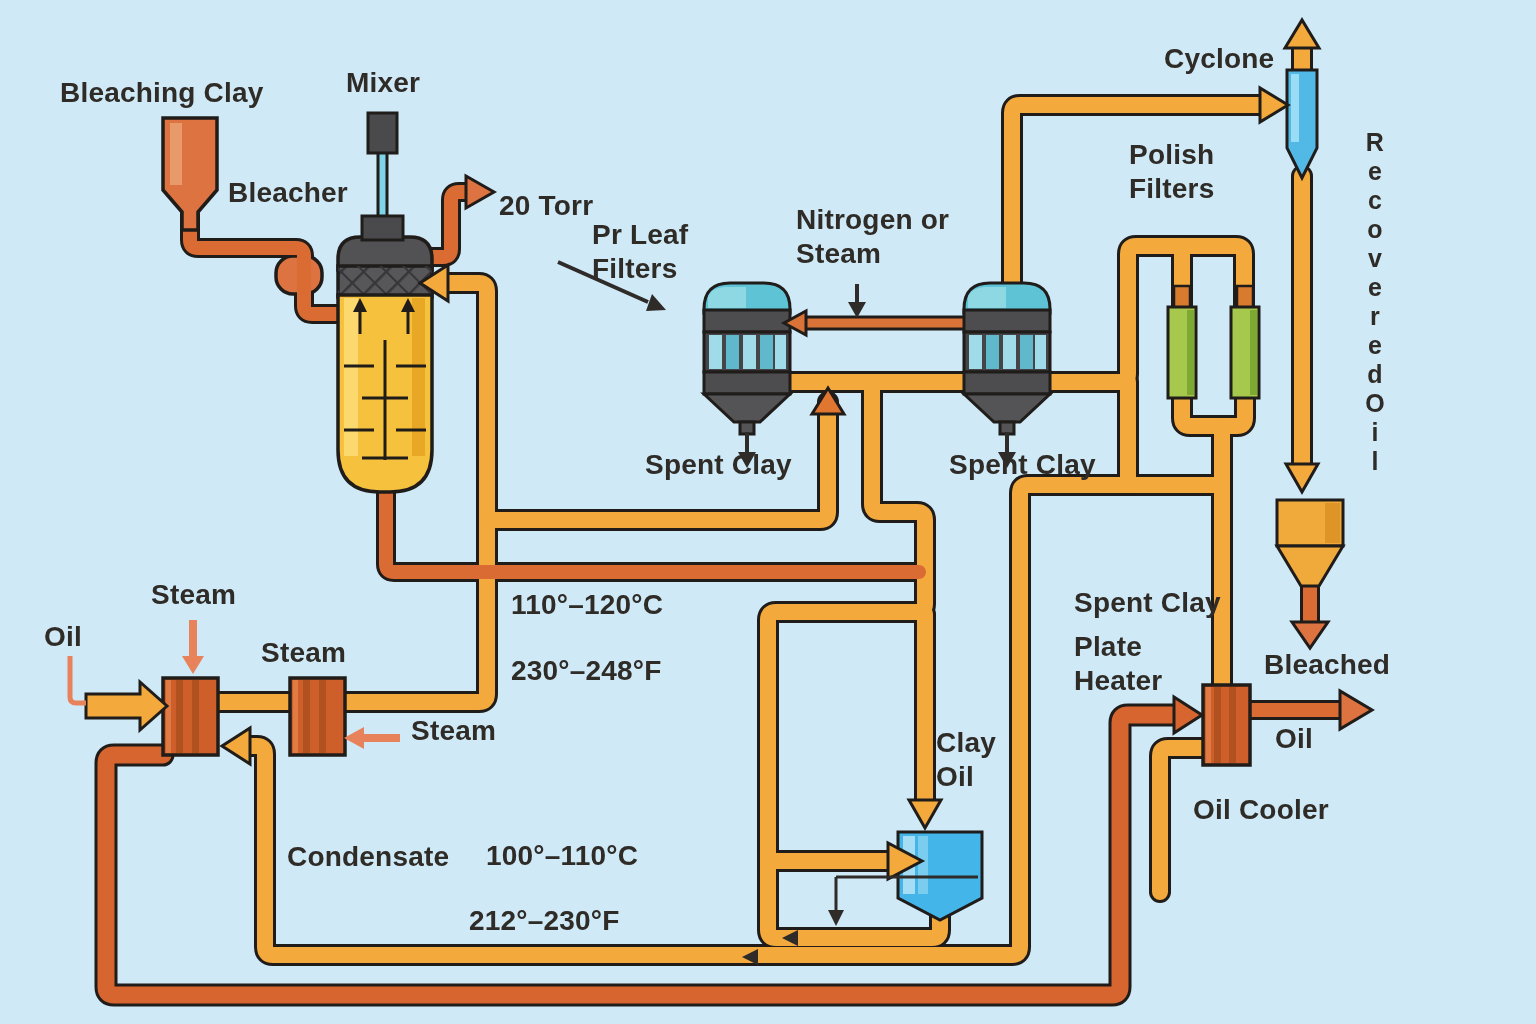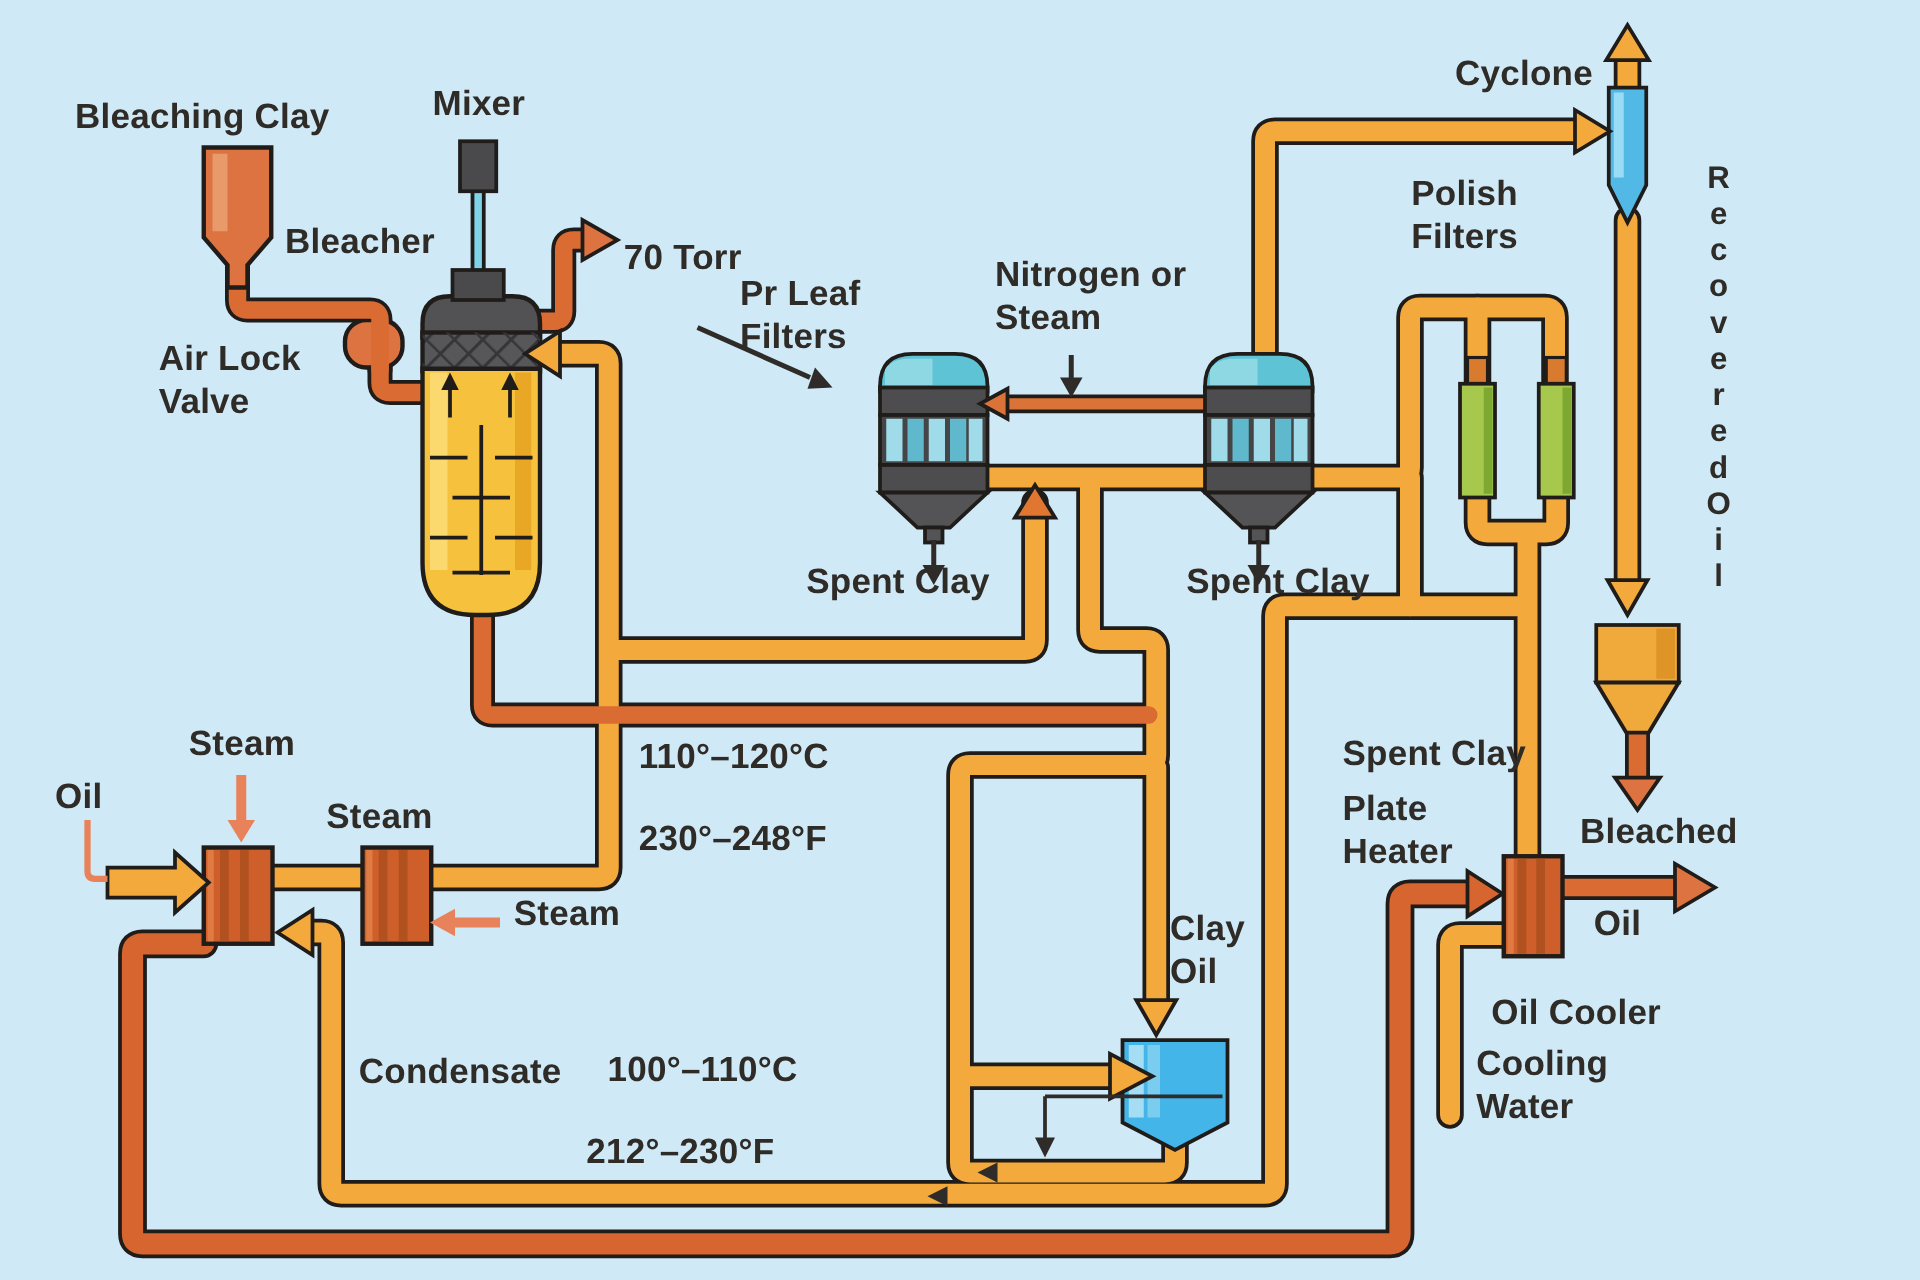--- a/index.html
+++ b/index.html
@@ -243,23 +243,21 @@
     <line x1="836" y1="877" x2="836" y2="912" stroke-width="3"></line>
     <polygon points="828,910 844,910 836,926" stroke="none"></polygon>
     <polygon points="798,930 798,946 782,938" stroke="none"></polygon>
     <polygon points="758,949 758,965 742,957" stroke="none"></polygon>
   </g>
 </svg>
 
 <div class="lbl" style="left:60px;top:76px">Bleaching Clay</div>
 <div class="lbl" style="left:346px;top:66px">Mixer</div>
 <div class="lbl" style="left:228px;top:176px">Bleacher</div>
-<div class="lbl" style="left:127px;top:270px">Air Lock
-Valve</div>
-<div class="lbl" style="left:499px;top:189px">70 Torr</div>
+<div class="lbl" style="left:499px;top:189px">20 Torr</div>
 <div class="lbl" style="left:592px;top:218px">Pr Leaf
 Filters</div>
 <div class="lbl" style="left:796px;top:203px">Nitrogen or
 Steam</div>
 <div class="lbl" style="left:645px;top:448px">Spent Clay</div>
 <div class="lbl" style="left:949px;top:448px">Spent Clay</div>
 <div class="lbl" style="left:1164px;top:42px">Cyclone</div>
 <div class="lbl" style="left:1129px;top:138px">Polish
 Filters</div>
 <div class="lbl vert" style="left:1358px;top:128px;width:34px">R
@@ -284,16 +282,14 @@
 <div class="lbl" style="left:486px;top:839px">100°–110°C</div>
 <div class="lbl" style="left:469px;top:904px">212°–230°F</div>
 <div class="lbl" style="left:936px;top:726px">Clay
 Oil</div>
 <div class="lbl" style="left:1074px;top:586px">Spent Clay</div>
 <div class="lbl" style="left:1074px;top:630px">Plate
 Heater</div>
 <div class="lbl" style="left:1264px;top:648px">Bleached</div>
 <div class="lbl" style="left:1275px;top:722px">Oil</div>
 <div class="lbl" style="left:1193px;top:793px">Oil Cooler</div>
-<div class="lbl" style="left:1181px;top:834px">Cooling
-Water</div>
 
 </div>
 
 </body></html>

